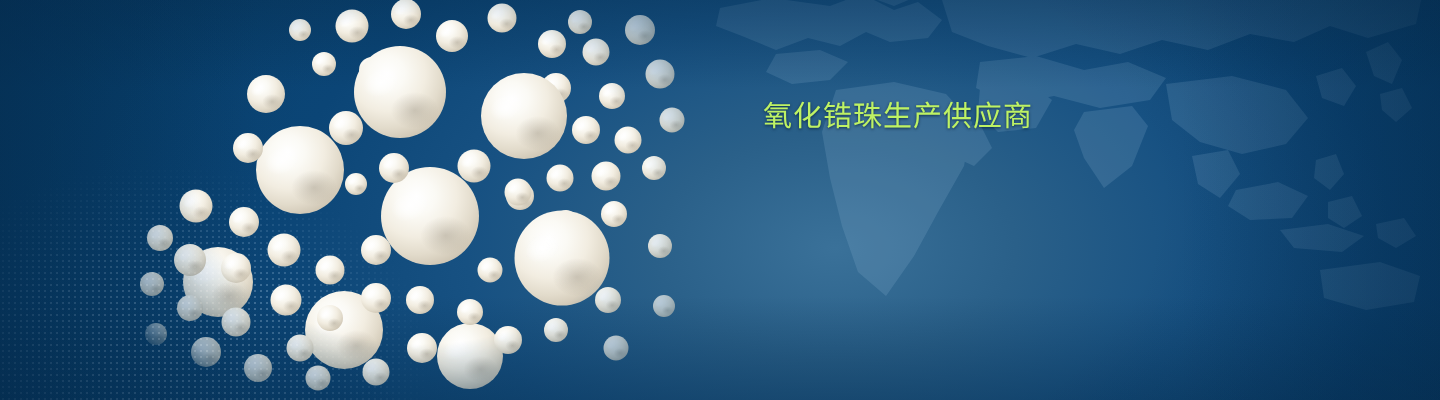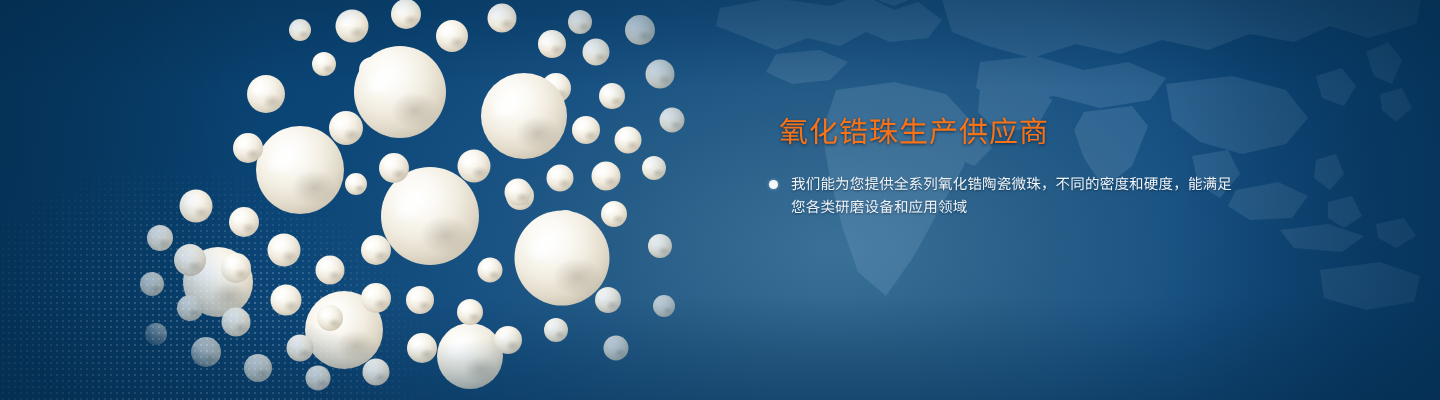--- a/index.html
+++ b/index.html
@@ -42,25 +42,25 @@
 
   
   #beads{position:absolute;left:0;top:0;width:760px;height:400px;}
   #beads svg{display:block;width:100%;height:100%;}
 
   
   .text-block{
     position:absolute;left:763px;top:100px;width:470px;
   }
   .headline{
-    margin:16px;
+    margin:0;
     font-size:29px;
     font-weight:400;
     letter-spacing:1px;
-    color:#f97316;
+    color:#bef264;
     text-shadow:0 1px 3px rgba(2,26,50,.75);
     line-height:1.15;
     white-space:nowrap;
   }
   .bullets{
     list-style:none;
     margin:24px 0 0 0;padding:0;
   }
   .bullets li{
     position:relative;
@@ -261,20 +261,16 @@
           <use href="#beadUnit" transform="translate(664,306) scale(0.22)"></use>
         </g>
       </g>
     </svg>
   </div>
 
   <div class="text-block">
     <h1 class="headline">氧化锆珠生产供应商</h1>
 
     <ul class="bullets">
-      <li>
-        <span class="dot"></span>
-        <span>我们能为您提供全系列氧化锆陶瓷微珠，不同的密度和硬度，能满足您各类研磨设备和应用领域</span>
-      </li>
     </ul>
   </div>
 
 </div>
 
 </body></html>

